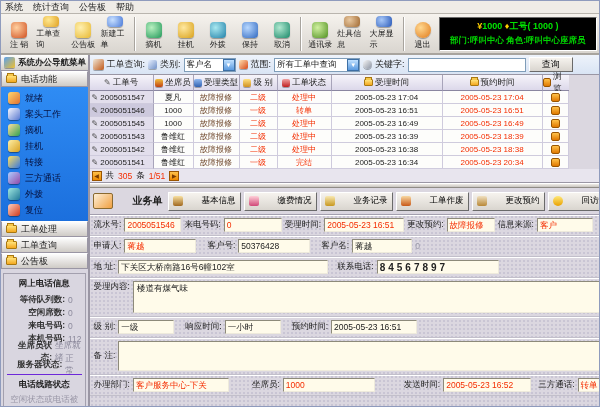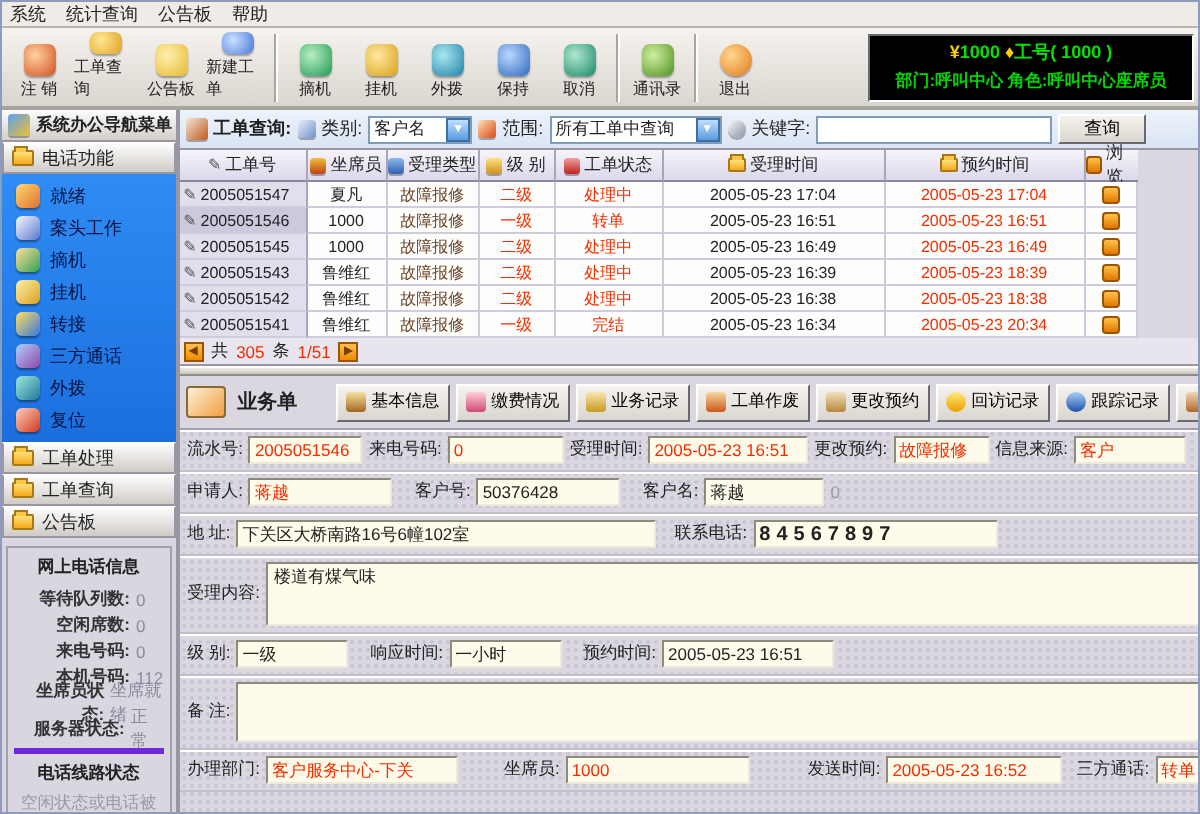--- a/index.html
+++ b/index.html
@@ -36,28 +36,28 @@
   .folder { width:11px; height:8px; background:linear-gradient(#ffe27a,#f4a81e); border:1px solid #a97810; border-radius:1px; position:relative; }
   .folder::before { content:""; position:absolute; top:-3px; left:0; width:5px; height:2px; background:#f7c84c; border:1px solid #a97810; border-bottom:none; }
   .bluepanel { background:linear-gradient(180deg,#2f8cf4,#1b6fdd); padding:3px 0; }
   .pitem { height:16px; display:flex; align-items:center; gap:5px; padding-left:7px; color:#06123f; font-size:9px; }
   .picon { width:12px; height:12px; border-radius:3px; box-shadow:0 1px 1px rgba(0,0,0,.4); }
   .infopanel { flex:1; margin:4px 2px 2px 2px; border:1px solid #a3a0ae; padding:2px 3px; font-size:8.5px; }
   .infotitle { text-align:center; font-weight:bold; padding:2px 0 3px; }
   .inforow { display:flex; height:13px; align-items:center; }
   .inforow .lab { width:58px; text-align:right; color:#333;font-weight:bold; }
   .inforow .val { color:#8c8a9c; margin-left:3px; }
-  .linetitle { text-align:center; font-weight:bold; border-top:3px solid #6d28d9; margin-top:3px; padding-top:4px; }
+  .linetitle { text-align:center; font-weight:bold; border-top:1px solid #6d28d9; margin-top:3px; padding-top:4px; }
   .linestatus { color:#9b98a8; text-align:center; padding-top:3px; }
 
   
   .main { flex:1; display:flex; flex-direction:column; position:relative; background:#dbd7e0; }
 
   .querybar { height:20px; background:linear-gradient(#eef3fb,#d9e4f4); border-bottom:1px solid #9a96a4; display:flex; align-items:center; gap:3px; padding:0 3px; margin-right:11px; }
-  .qtitle { font-weight:bold; font-size:9px; }
+  .qtitle { font-weight:normal; font-size:9px; }
   .combo { background:#fff; border:1px solid #7f9db9; height:14px; display:flex; align-items:center; font-size:8.5px; padding-left:2px; position:relative; }
   .combo .arrow { margin-left:auto; width:12px; height:12px; background:linear-gradient(#bfe0ff,#5a9ae0); border:1px solid #3d6fa5; color:#fff; font-size:6px; display:flex; align-items:center; justify-content:center; }
   .kwinput { width:118px; height:14px; border:1px solid #7f9db9; background:#fff; font-size:8.5px; }
   .qbtn { height:15px; padding:0 12px; background:linear-gradient(#f6f3ee,#d9d5cf); border:1px solid; border-color:#fff #6a6a6a #6a6a6a #fff; font-size:9px; }
   .micon { width:11px; height:11px; border-radius:2px; box-shadow:0 1px 0 rgba(0,0,0,.3); }
 
   .grid { display:grid; grid-template-columns:64px 40px 46px 38px 54px 111px 100px 26px; margin-right:11px; }
   .hcell { height:16px; background:linear-gradient(#f6f4fa,#dcd8ea); border-right:1px solid #a8a4ba; border-bottom:1px solid #8a86a0; display:flex; align-items:center; justify-content:center; gap:2px; font-size:8.5px; color:#222; }
   .cell { height:13px; background:#fdfdfb; border-right:1px solid #cfcbdd; border-bottom:1px solid #cfcbdd; display:flex; align-items:center; justify-content:center; font-size:8px; white-space:nowrap; overflow:hidden; }
   .idcell { background:#e2deec; justify-content:flex-start; gap:2px; padding-left:2px; border-right:1px solid #a8a4ba; }
@@ -66,23 +66,23 @@
   .red { color:#f42d00; }
   .brown { color:#6b4226; }
   .browse-ic { width:9px; height:9px; background:linear-gradient(#ffc24a,#e07800); border:1px solid #9a5500; border-radius:2px; }
 
   .pager { height:14px; display:flex; align-items:center; gap:4px; padding-left:2px; margin-right:11px; background:#e8e5ee; border-bottom:1px solid #9a96a4; font-size:8.5px; }
   .parrow { width:10px; height:10px; background:linear-gradient(#ffc24a,#ef8a00); border:1px solid #9a5500; color:#7a3c00; font-size:6px; display:flex; align-items:center; justify-content:center; }
 
   .splitter { height:5px; background:linear-gradient(#f0ede8,#c8c4be); border-top:1px solid #fff; border-bottom:1px solid #8f8b85; }
 
   .dtoolbar { height:27px; display:flex; align-items:center; gap:3px; padding:0 3px; border-bottom:1px solid #a39fae; margin-right:11px; }
-  .dtitle { display:flex; align-items:center; gap:6px; font-weight:bold; font-size:10px; width:72px; }
+  .dtitle { display:flex; align-items:center; gap:20px; font-weight:bold; font-size:10px; width:72px; }
   .dticon { width:20px; height:16px; background:linear-gradient(135deg,#fef0d8,#f0a040); border:1px solid #8a6a30; border-radius:2px; }
-  .dbtn { height:19px; display:flex; align-items:center; gap:3px; padding:0 4px; background:linear-gradient(#f6f3ee,#d9d5cf); border:1px solid; border-color:#fff #6a6a6a #6a6a6a #fff; font-size:8.5px; white-space:nowrap; }
+  .dbtn { height:19px; display:flex; align-items:center; gap:19px; padding:0 4px; background:linear-gradient(#f6f3ee,#d9d5cf); border:1px solid; border-color:#fff #6a6a6a #6a6a6a #fff; font-size:8.5px; white-space:nowrap; }
   .bicon { width:10px; height:10px; border-radius:2px; }
 
   .form { flex:1; margin-right:11px; font-size:8.5px; overflow:hidden; }
   .frow { display:flex; align-items:center; gap:3px; padding:3px 4px; border-bottom:1px solid #c2bfca; box-shadow:0 1px 0 #fff inset; }
   .flab { white-space:nowrap; color:#222; }
   .field { background:#fffbea; border:1px solid; border-color:#8d8a7a #eeeadb #eeeadb #8d8a7a; height:14px; padding:1px 2px; white-space:nowrap; overflow:hidden; font-size:8.5px; }
   .tarea { background:#fffbea; border:1px solid; border-color:#8d8a7a #eeeadb #eeeadb #8d8a7a; position:relative; padding:1px 14px 1px 3px; }
   .phoneval { font-weight:bold; letter-spacing:3px; font-size:10px; }
 </style>
 </head>
@@ -130,20 +130,28 @@
       <span>保持</span>
     </div>
   <div class="tbtn">
       <span class="ticon" style="background:radial-gradient(circle at 35% 35%,#b0e8d0,#188868)"></span>
       <span>取消</span>
     </div>
   <div class="tsep"></div>
   <div class="tbtn">
       <span class="ticon" style="background:radial-gradient(circle at 35% 35%,#d0f0a0,#509020)"></span>
       <span>通讯录</span>
+    </div>
+  <div class="tbtn">
+      <span class="ticon" style="background:radial-gradient(circle at 35% 35%,#e8c8a0,#a06830)"></span>
+      <span>灶具信息</span>
+    </div>
+  <div class="tbtn">
+      <span class="ticon" style="background:radial-gradient(circle at 35% 35%,#a8c8f8,#2858b8)"></span>
+      <span>大屏显示</span>
     </div>
   <div class="tsep"></div>
   <div class="tbtn">
       <span class="ticon" style="background:radial-gradient(circle at 35% 35%,#ffd890,#e07818);border-radius:50%"></span>
       <span>退出</span>
     </div>
   <div class="statusbox">
     <div class="l1">
       <span class="gold">¥</span><span>1000</span>
       <span class="gold">♦</span><span>工号( 1000 )</span>
@@ -532,21 +540,21 @@
         <div class="field" style="width:60px">蒋越</div>
         <span style="color:#9a98a8">0</span>
       </div>
       <div class="frow">
         <span class="flab">地 址:</span>
         <div class="field" style="width:210px">下关区大桥南路16号6幢102室</div>
         <span class="flab" style="margin-left:6px">联系电话:</span>
         <div class="field phoneval" style="width:122px">84567897</div>
       </div>
       <div class="frow" style="align-items:flex-start">
-        <span class="flab" style="margin-top:10px">受理内容:</span>
+        <span class="flab" style="">受理内容:</span>
         <div class="tarea" style="flex:1; height:32px">
           <span>楼道有煤气味</span>
           
         </div>
       </div>
       <div class="frow">
         <span class="flab">级 别:</span>
         <div class="field" style="width:56px">一级</div>
         <span class="flab" style="margin-left:8px">响应时间:</span>
         <div class="field" style="width:56px">一小时</div>

